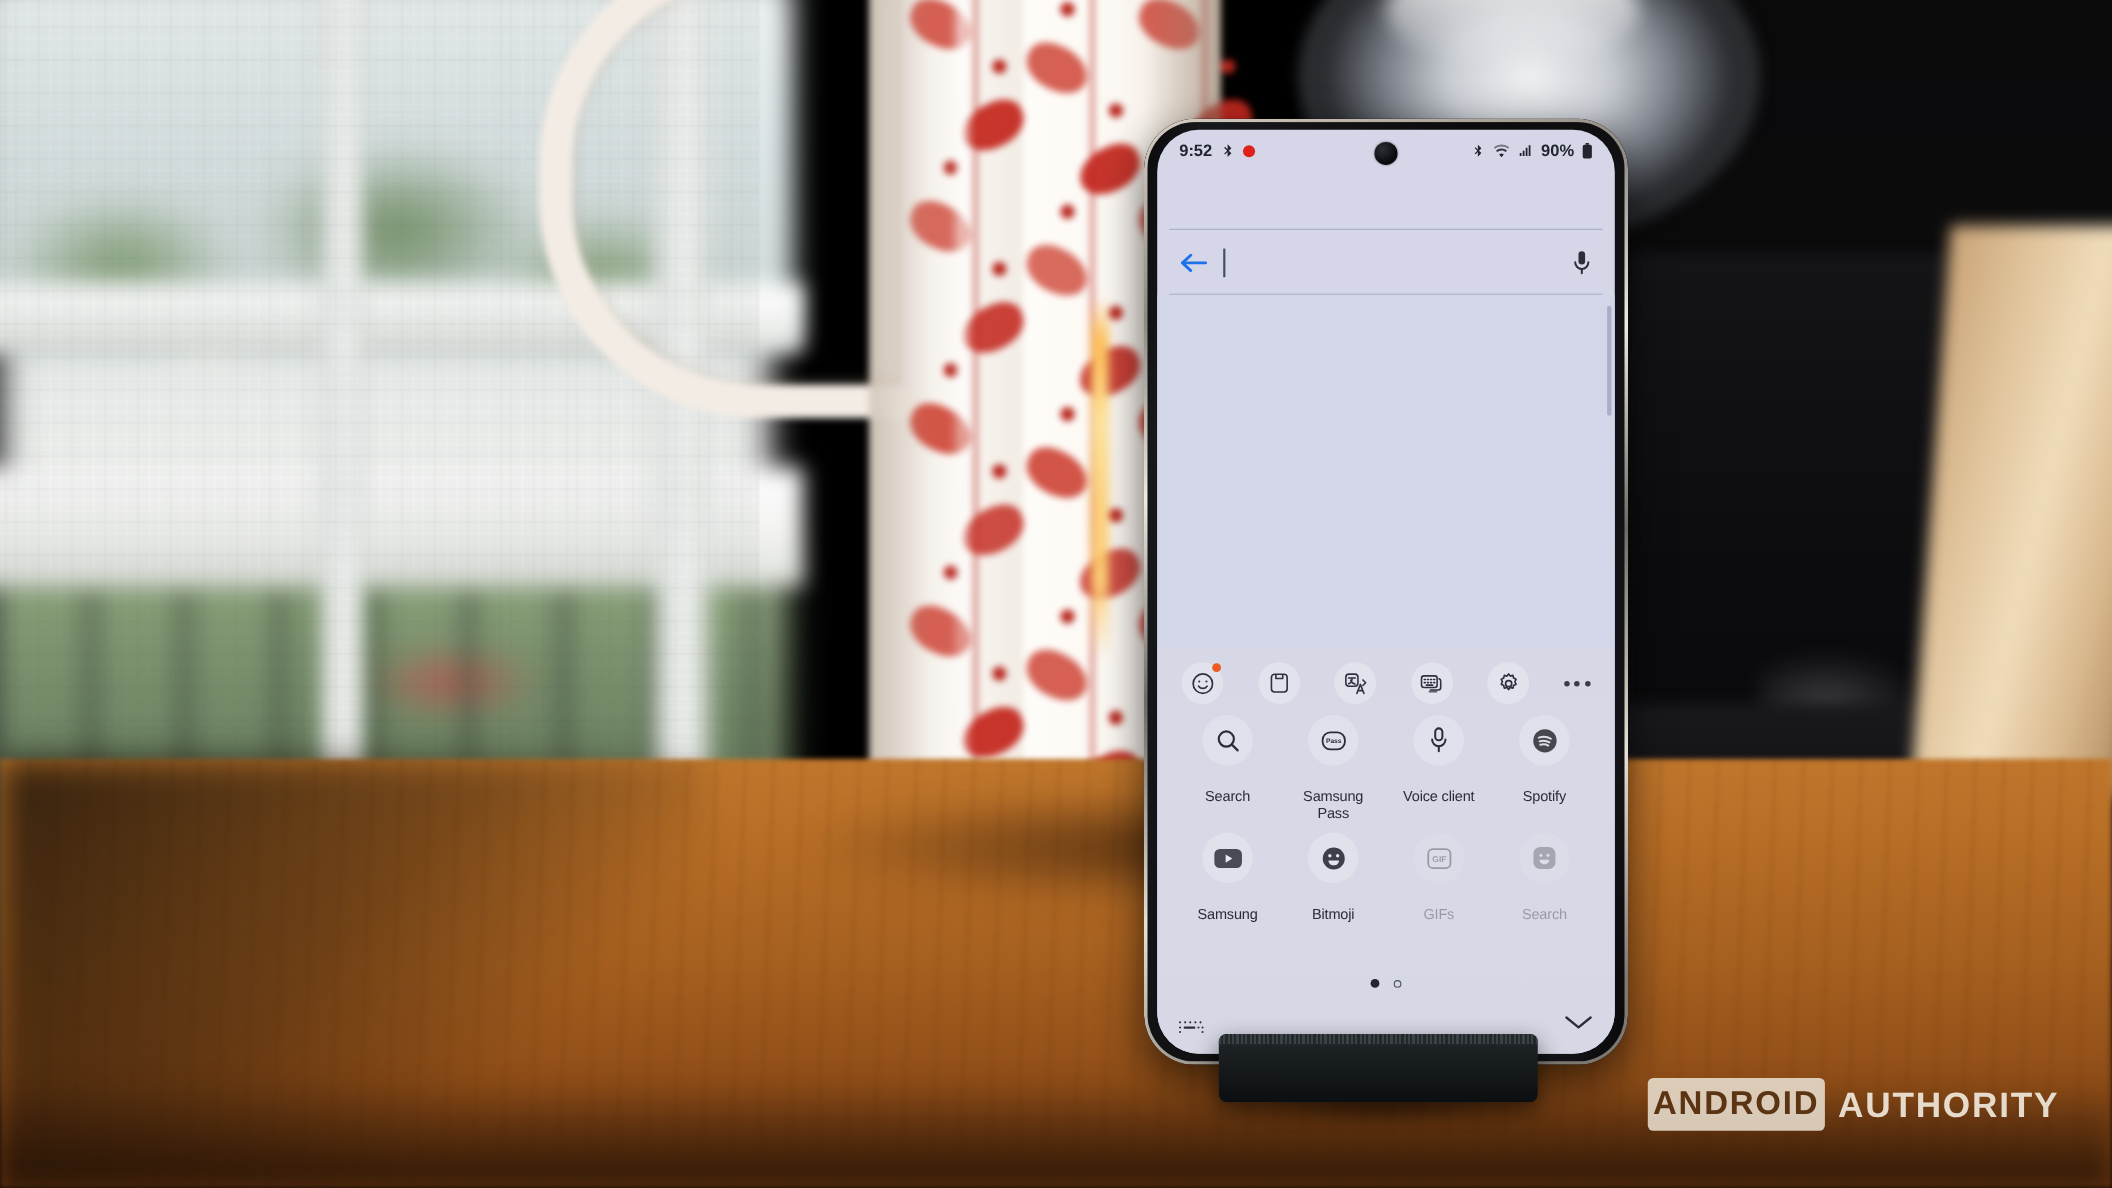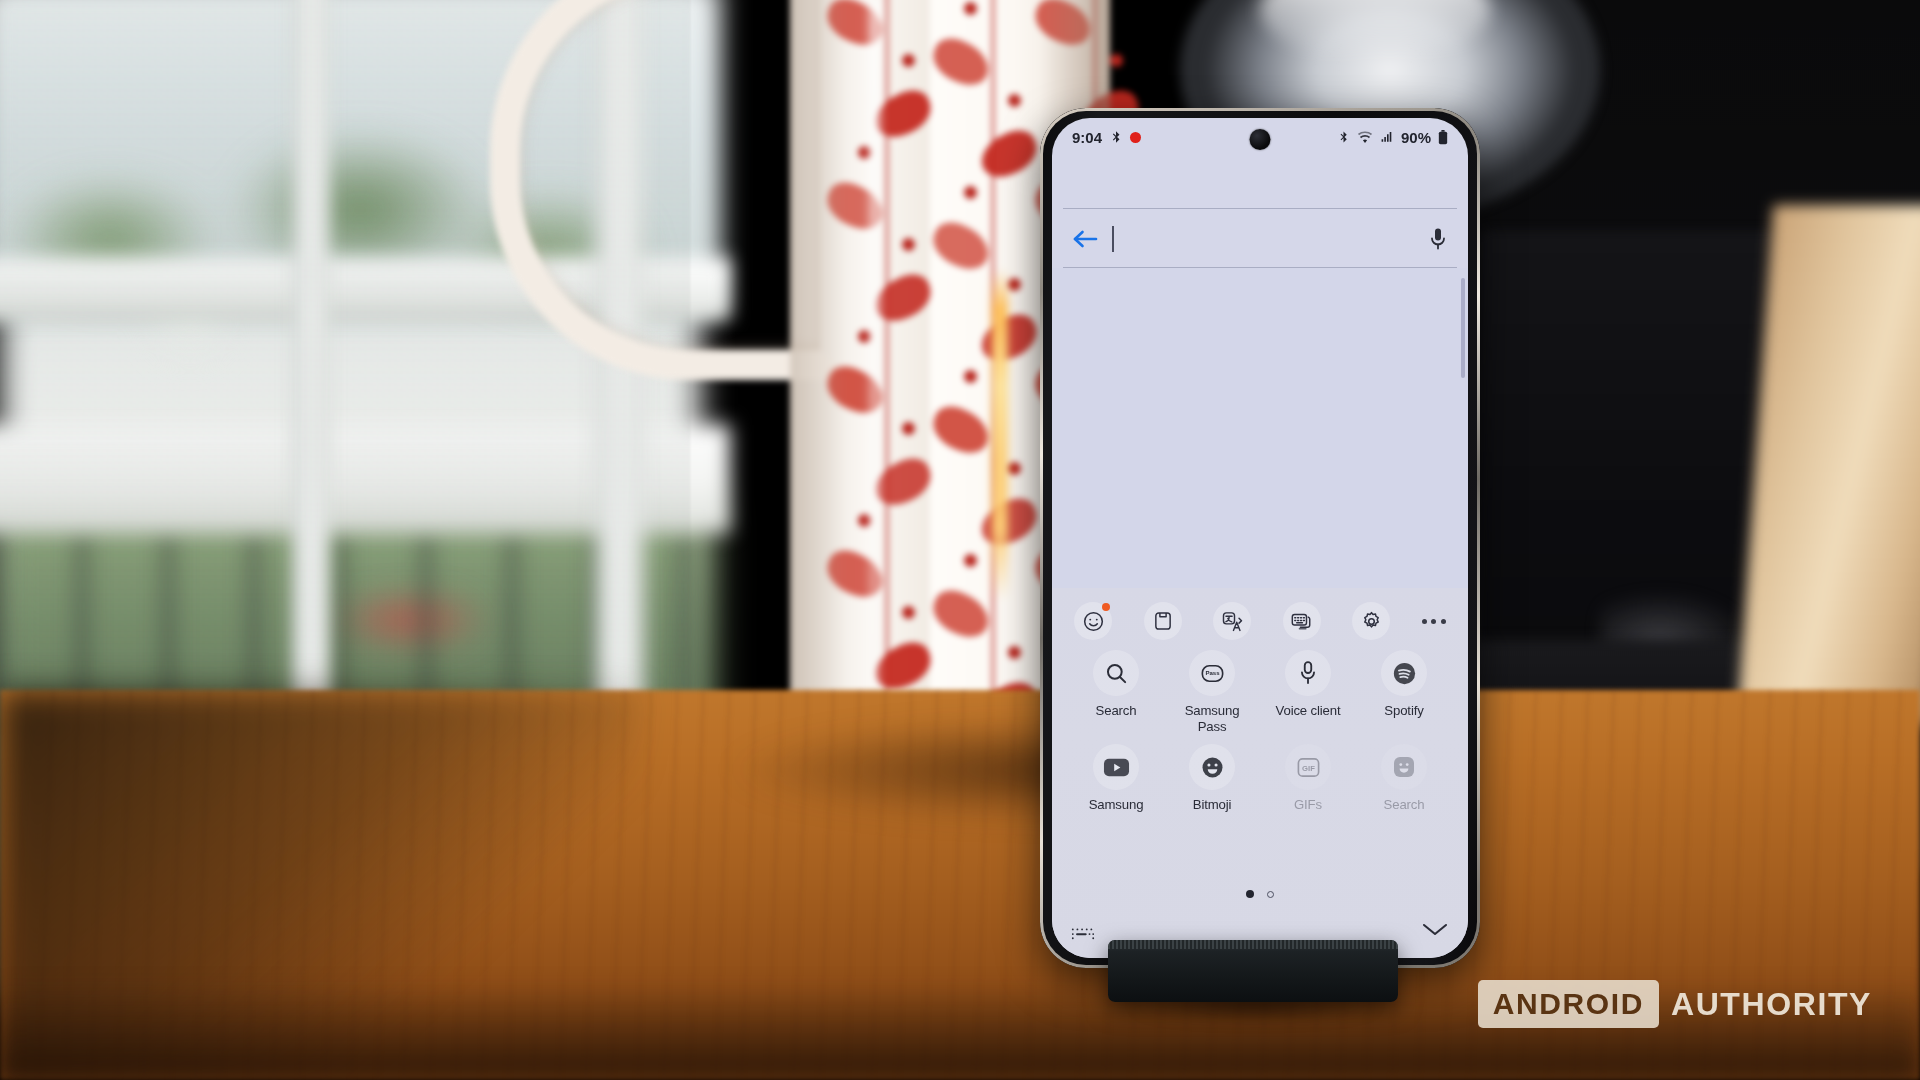--- a/index.html
+++ b/index.html
@@ -266,21 +266,21 @@
   .kbtoolbar { position:absolute; left:0; top:8px; width:100%; height:50px;
     display:flex; align-items:center; justify-content:space-between; padding:0 22px; }
   .tb-btn { width:38px; height:38px; border-radius:50%; background:rgba(255,255,255,.26);
     display:flex; align-items:center; justify-content:center; position:relative; }
   .badge { position:absolute; right:2px; top:1px; width:8px; height:8px; border-radius:50%; background:#ef5a22; }
   .tb-dots { display:flex; gap:4.5px; }
   .tb-dots i { width:5px; height:5px; border-radius:50%; background:#3a3c48; display:block; }
 
   .appgrid { position:absolute; left:0; top:62px; width:100%; padding:0 16px; }
   .approw { display:flex; justify-content:space-around; margin-bottom:10px; }
-  .appcell { width:86px; display:flex; flex-direction:column; align-items:center; gap:7px; }
+  .appcell { width:86px; display:flex; flex-direction:column; align-items:center; gap:20px; }
   .appicon { width:46px; height:46px; border-radius:50%; background:rgba(255,255,255,.22);
     display:flex; align-items:center; justify-content:center; }
   .applabel { font-size:13.2px; color:#2a2c38; text-align:center; line-height:1.18; letter-spacing:-.15px; }
   .dim { opacity:.36; }
 
   .pagedots { position:absolute; left:50%; transform:translateX(-50%); top:302px;
     display:flex; gap:13px; align-items:center; }
   .pagedots .d { width:8px; height:8px; border-radius:50%; background:#23252f; }
   .pagedots .d.off { background:transparent; border:1.6px solid #4d5062; width:7px; height:7px; }
 
@@ -300,21 +300,21 @@
   }
   .stand-shadow {
     position:absolute; left:1080px; top:985px; width:350px; height:40px;
     background:radial-gradient(ellipse 175px 20px at 175px 20px, rgba(20,8,2,.6), rgba(0,0,0,0) 72%);
     filter:blur(8px);
   }
 
   
   .watermark { position:absolute; right:48px; bottom:52px; display:flex; align-items:center; gap:12px; }
   .wm-box {
-    background:rgba(232,222,206,.88); color:#5a3413; padding:7px 15px; border-radius:5px;
+    background:rgba(232,222,206,.88); color:#5a3413; padding:7px 5px; border-radius:5px;
     font-size:30px; font-weight:800; letter-spacing:1.6px; font-family:"Liberation Sans", sans-serif;
   }
   .wm-txt { color:rgba(240,232,219,.92); font-size:32px; font-weight:800; letter-spacing:1.6px; }
 
   svg { display:block; }
 </style>
 </head>
 <body>
 
 <div id="scene">
@@ -429,21 +429,21 @@
   <div class="table-dark-left"></div>
   <div class="table-edge-dark"></div>
 
   <div class="phone">
     <div class="phone-rail"></div>
 
     <div class="phone-screen">
 
       <div class="statusbar">
         <div class="sb-left">
-          <span>9:04</span>
+          <span>9:52</span>
           <span>
             <svg width="14" height="14" viewBox="0 0 24 24" fill="#22242e">
               <path d="M12 2v8l-4-4-1.4 1.4L11.2 12l-4.6 4.6L8 18l4-4v8l6-6-4.2-4L18 8l-6-6zm2 4.8L12.8 8 14 9.2V6.8zm0 8L12.8 16 14 17.2v-2.4z"></path>
             </svg>
           </span>
           <span class="rec-dot"></span>
         </div>
         <div class="sb-right">
           <span>
             <svg width="13" height="14" viewBox="0 0 24 24" fill="#22242e">

